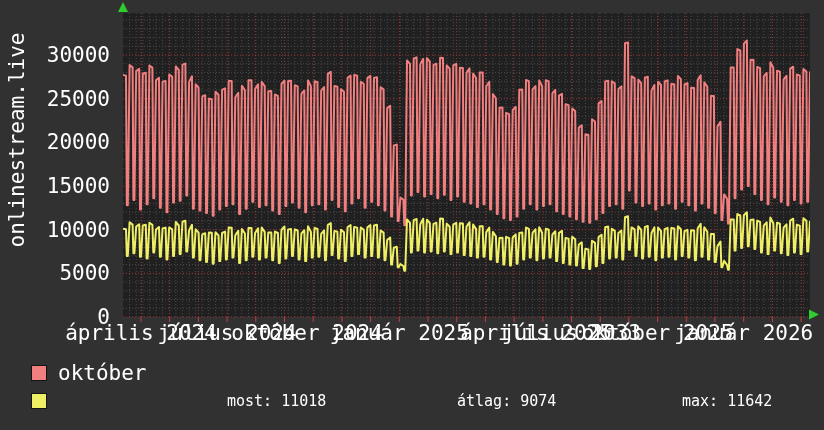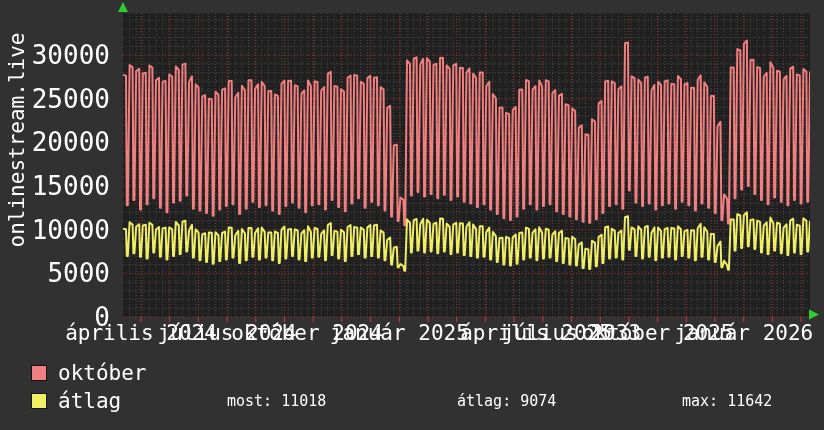--- a/index.html
+++ b/index.html
@@ -10,21 +10,21 @@
     color:#ffffff;
   }
   svg{position:absolute;left:0;top:0;}
   .vlabel{
     position:absolute;left:-91px;top:129px;width:216px;height:22px;
     text-align:center;font-size:21px;line-height:22px;white-space:nowrap;
     transform:rotate(-90deg);
   }
   .yticks div{
     position:absolute;left:0;width:110px;text-align:right;
-    font-size:26px;line-height:22px;white-space:pre;
+    font-size:21px;line-height:22px;white-space:pre;
   }
   .xlabels span{
     position:absolute;top:0;transform:translateX(-50%);
     font-size:21px;line-height:24px;white-space:pre;
   }
   .xlabels{position:absolute;left:0;top:321px;width:824px;height:26px;}
   .legend-row{position:absolute;left:0;width:824px;height:24px;}
   .legend-row .swatch{
     position:absolute;left:31px;top:3px;width:14px;height:14px;
     border:1px solid #141414;
@@ -261,18 +261,17 @@
       <span style="left: 743.7px;">január 2026</span>
     </div>
 
   <div class="legend-row" style="top:362px;">
     <span class="swatch" id="sw0" style="background: rgb(241, 127, 127);"></span>
     <span class="lab">október</span>
   </div>
 
   <div class="legend-row" style="top:390px;">
     <span class="swatch" id="sw1" style="background: rgb(239, 239, 101);"></span>
-    <span class="lab">átlag</span>
     <span class="stat s0">most: 11018</span>
     <span class="stat s1">átlag: 9074</span>
     <span class="stat s2">max: 11642</span>
   </div>
 </div>
 
 </body></html>

